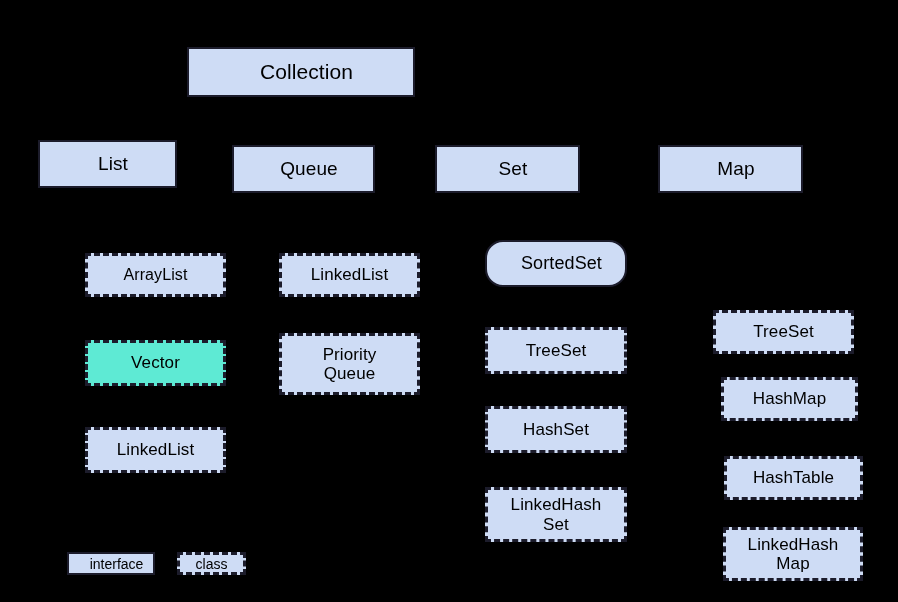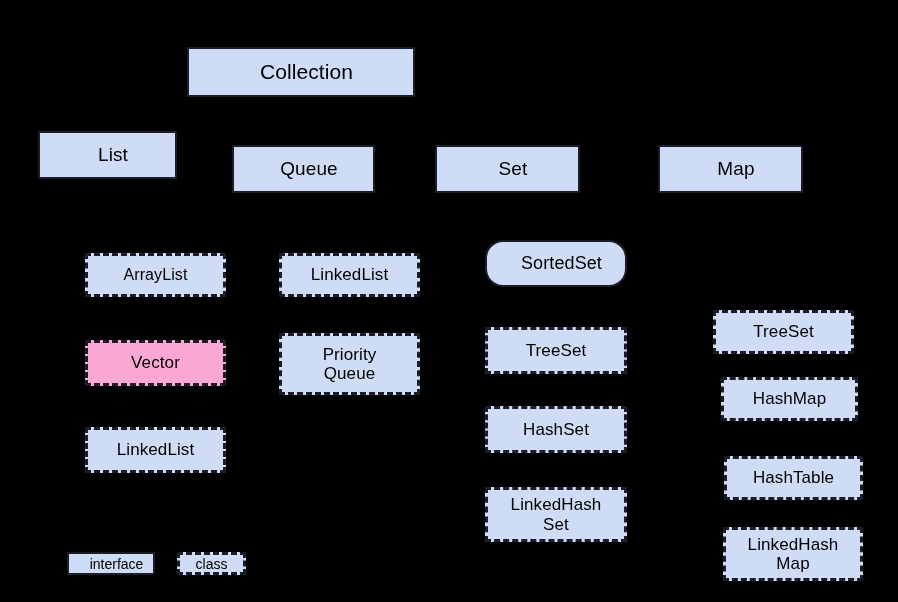--- a/index.html
+++ b/index.html
@@ -53,23 +53,23 @@
     user-select: none;
   }
   .legend-node.iface { border: 2px solid #1c1c2b; }
   .legend-node.cls { border: 3px dashed #1c1c2b; }
 </style>
 </head>
 <body>
 
 <div id="diagram" style="background: rgb(0, 0, 0);">
     <div class="node iface" style="left: 187px; top: 47px; width: 228px; height: 50px; font-size: 21px; background: rgb(206, 220, 245); color: rgb(0, 0, 0); border-color: rgb(28, 28, 43);">Collection</div>
-    <div class="node iface" style="left: 38px; top: 131px; width: 139px; height: 48px; font-size: 19px; background: rgb(206, 220, 245); color: rgb(0, 0, 0); border-color: rgb(28, 28, 43);">List</div>
+    <div class="node iface" style="left: 38px; top: 140px; width: 139px; height: 48px; font-size: 19px; background: rgb(206, 220, 245); color: rgb(0, 0, 0); border-color: rgb(28, 28, 43);">List</div>
     <div class="node cls" style="left: 85px; top: 253px; width: 141px; height: 44px; font-size: 16px; background: rgb(206, 220, 245); color: rgb(0, 0, 0); border-color: rgb(28, 28, 43);">ArrayList</div>
-    <div class="node cls" style="left: 85px; top: 340px; width: 141px; height: 46px; font-size: 17px; background: #f9a8d4; color: rgb(0, 0, 0); border-color: rgb(28, 28, 43);">Vector</div>
+    <div class="node cls" style="left: 85px; top: 340px; width: 141px; height: 46px; font-size: 17px; background: #5eead4; color: rgb(0, 0, 0); border-color: rgb(28, 28, 43);">Vector</div>
     <div class="node cls" style="left: 85px; top: 427px; width: 141px; height: 46px; font-size: 17px; background: rgb(206, 220, 245); color: rgb(0, 0, 0); border-color: rgb(28, 28, 43);">LinkedList</div>
     <div class="node iface" style="left: 232px; top: 145px; width: 143px; height: 48px; font-size: 19px; background: rgb(206, 220, 245); color: rgb(0, 0, 0); border-color: rgb(28, 28, 43);">Queue</div>
     <div class="node cls" style="left: 279px; top: 253px; width: 141px; height: 44px; font-size: 17px; background: rgb(206, 220, 245); color: rgb(0, 0, 0); border-color: rgb(28, 28, 43);">LinkedList</div>
     <div class="node cls" style="left: 279px; top: 333px; width: 141px; height: 62px; font-size: 17px; background: rgb(206, 220, 245); color: rgb(0, 0, 0); border-color: rgb(28, 28, 43);">Priority
 Queue</div>
     <div class="node iface" style="left: 435px; top: 145px; width: 145px; height: 48px; font-size: 19px; background: rgb(206, 220, 245); color: rgb(0, 0, 0); border-color: rgb(28, 28, 43);">Set</div>
     <div class="node iface" style="left: 485px; top: 240px; width: 142px; height: 47px; font-size: 18px; background: rgb(206, 220, 245); color: rgb(0, 0, 0); border-color: rgb(28, 28, 43); border-radius: 18px;">SortedSet</div>
     <div class="node cls" style="left: 485px; top: 327px; width: 142px; height: 47px; font-size: 17px; background: rgb(206, 220, 245); color: rgb(0, 0, 0); border-color: rgb(28, 28, 43);">TreeSet</div>
     <div class="node cls" style="left: 485px; top: 406px; width: 142px; height: 47px; font-size: 17px; background: rgb(206, 220, 245); color: rgb(0, 0, 0); border-color: rgb(28, 28, 43);">HashSet</div>
     <div class="node cls" style="left: 485px; top: 487px; width: 142px; height: 55px; font-size: 17px; background: rgb(206, 220, 245); color: rgb(0, 0, 0); border-color: rgb(28, 28, 43);">LinkedHash

